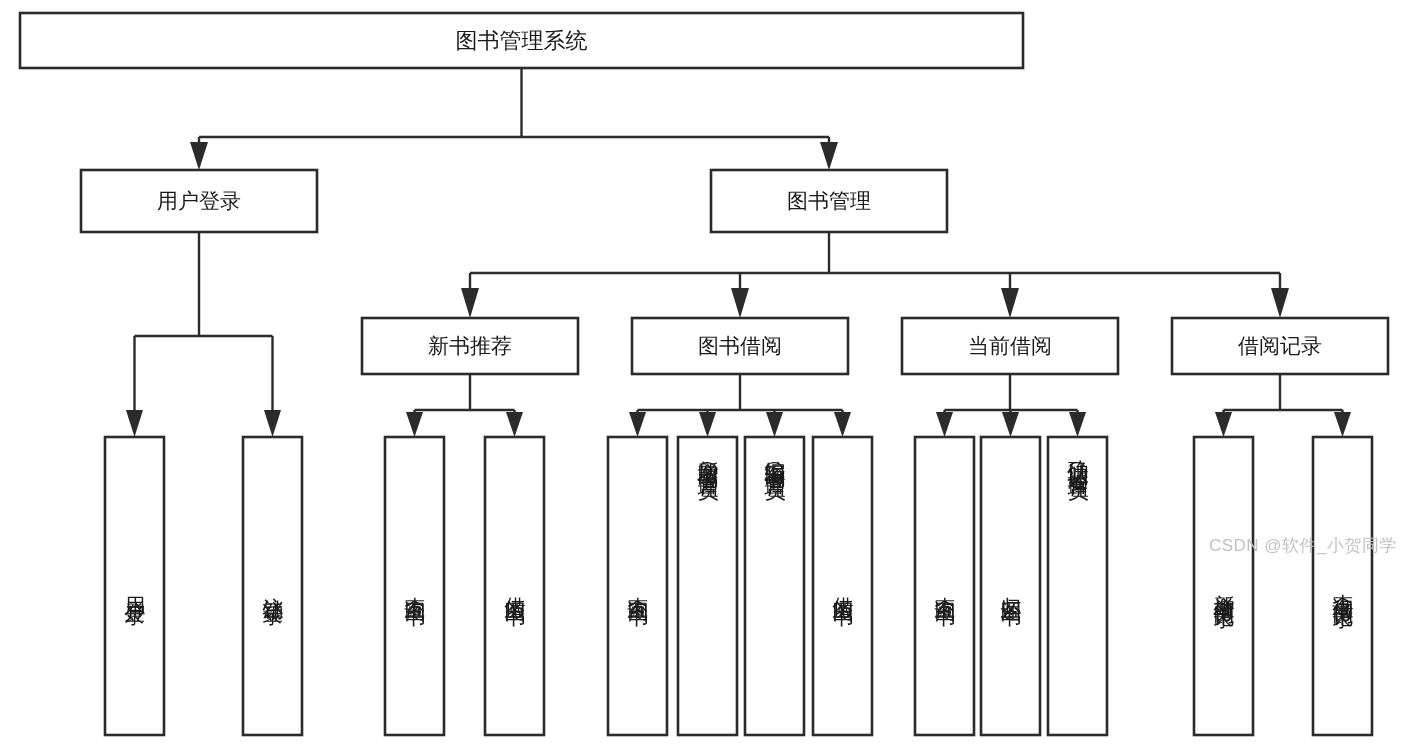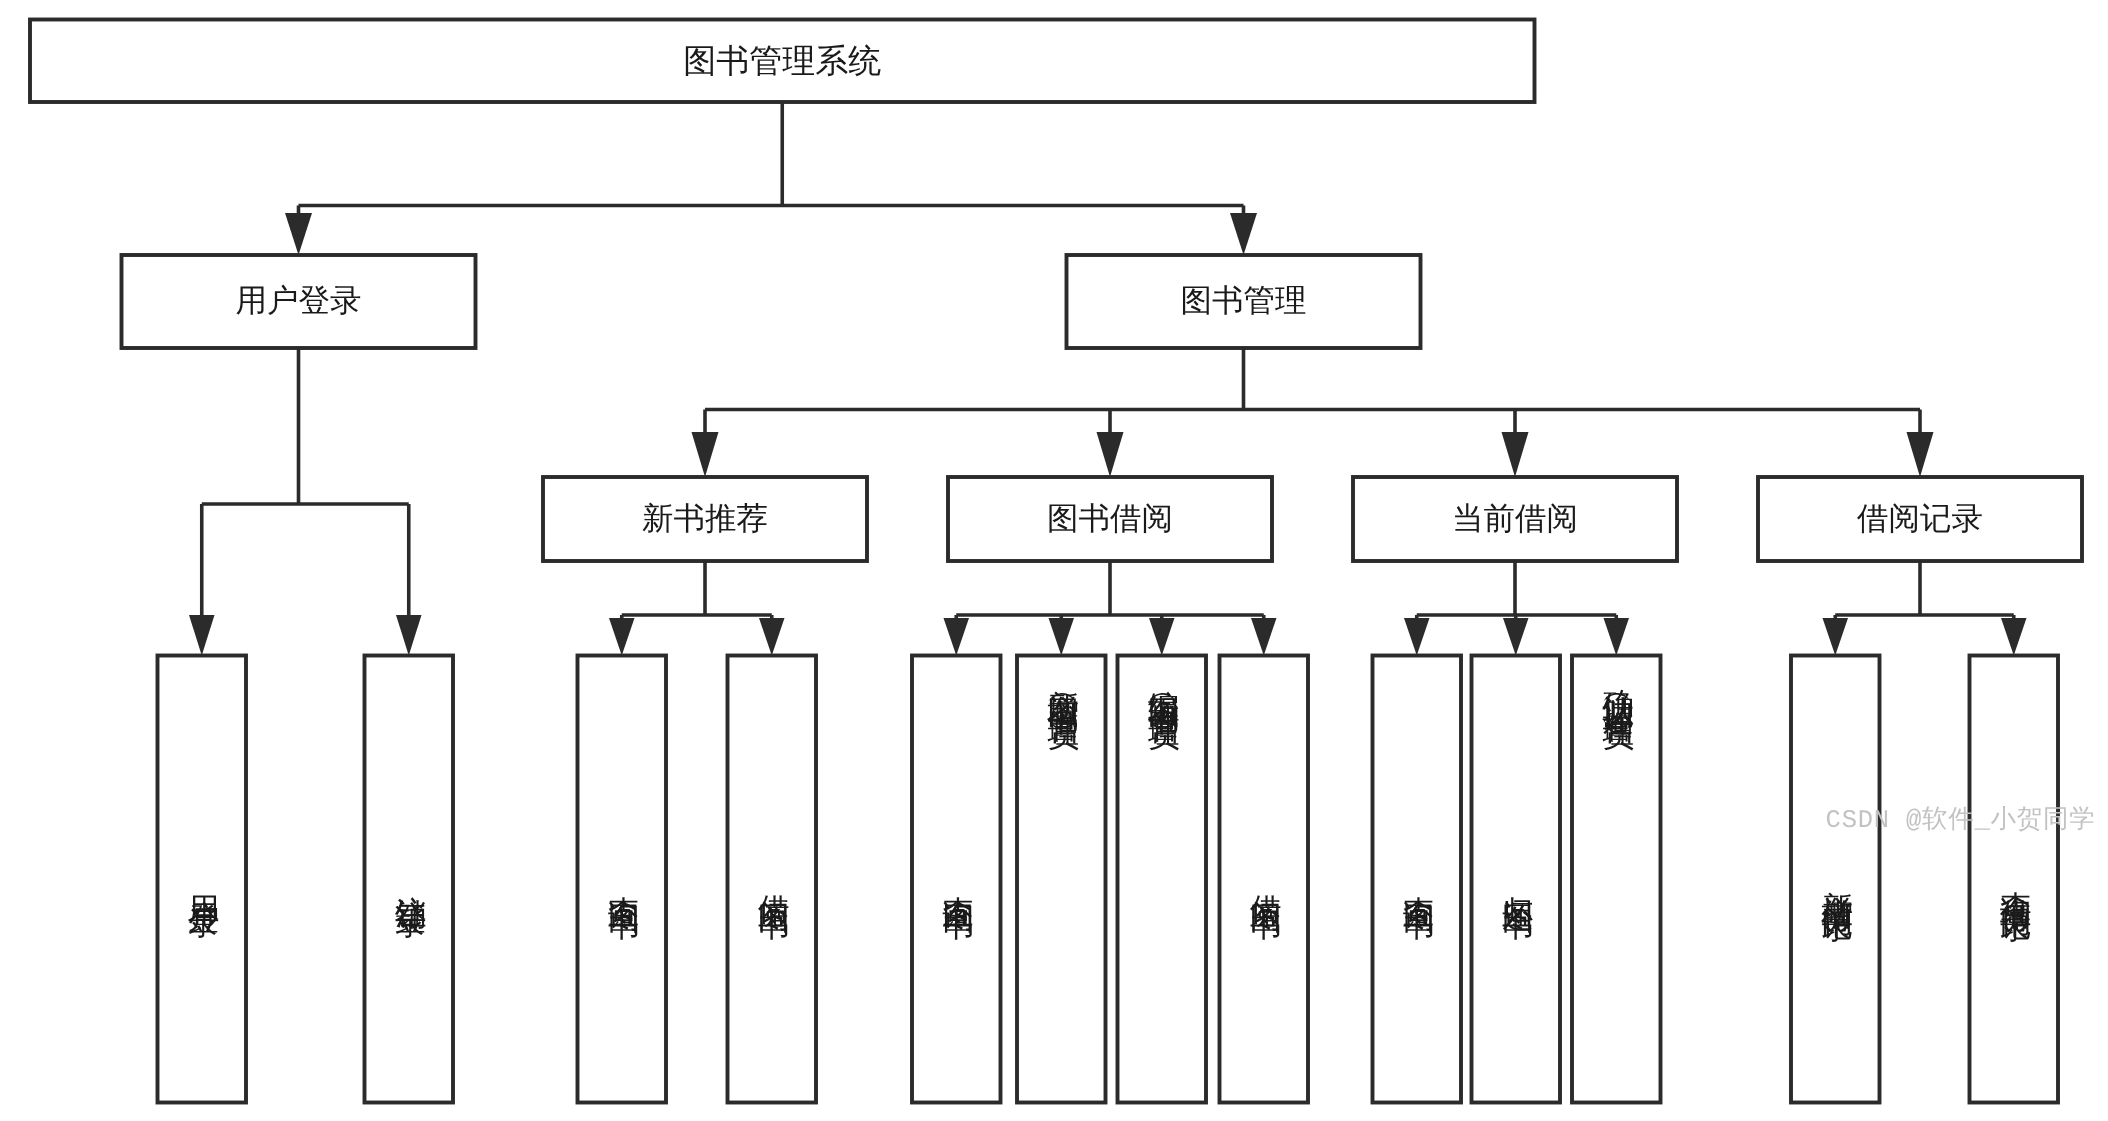--- a/index.html
+++ b/index.html
@@ -70,21 +70,21 @@
     font-size: 21px;
     line-height: 1.18;
     color: #1a1a1a;
     letter-spacing: 3px;
     white-space: nowrap;
   }
   .watermark {
     position: absolute;
     right: 8px;
     bottom: 4px;
-    font-family: Liberation Mono, monospace;
+    font-family: Liberation Sans, sans-serif;
     font-size: 17px;
     color: #c2c2c2;
     letter-spacing: 0.5px;
     white-space: nowrap;
     margin-left: 20px;
   }
 </style>
 </head>
 <body>
 

